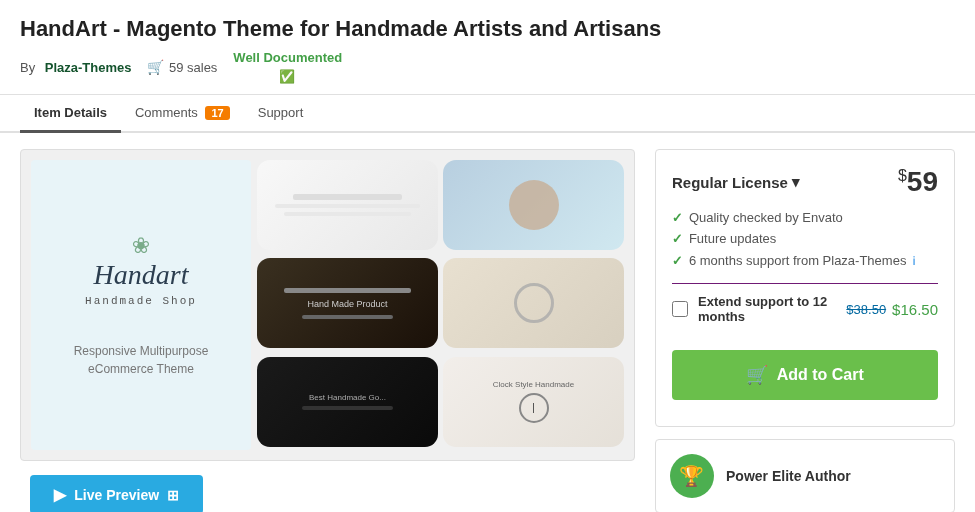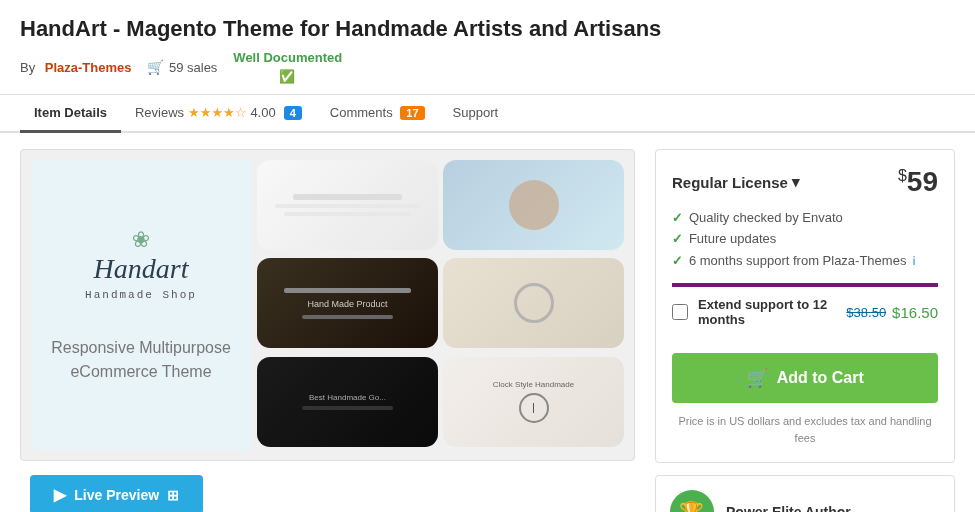--- a/index.html
+++ b/index.html
@@ -4,21 +4,21 @@
   <style>
     * { box-sizing: border-box; margin: 0; padding: 0; }
     body { font-family: Arial, sans-serif; background: #f5f5f5; color: #333; font-size: 14px; }
 
     .page-wrapper { max-width: 975px; background: #fff; }
 
     
     .page-header { padding: 16px 20px 10px; border-bottom: 1px solid #e0e0e0; }
     .page-title { font-size: 22px; font-weight: 700; color: #222; margin-bottom: 8px; }
     .meta-row { display: flex; align-items: center; gap: 16px; font-size: 13px; color: #555; }
-    .author-link { color: #c2410c; text-decoration: none; font-weight: 600; padding-left: 6px; }
+    .author-link { color: #14532d; text-decoration: none; font-weight: 600; padding-left: 6px; }
     .sales-info { display: flex; align-items: center; gap: 4px; color: #555; }
     .cart-icon { font-size: 14px; }
     .well-documented { color: #43a047; font-weight: 600; display: flex; align-items: center; gap: 4px; flex-direction: column; }
     .check-circle { color: #43a047; }
 
     
     .tabs-row { display: flex; align-items: center; border-bottom: 2px solid #e0e0e0; padding: 0 20px; background: #fff; }
     .tab { padding: 10px 14px; cursor: pointer; font-size: 13px; color: #555; border-bottom: 3px solid transparent; margin-bottom: -2px; }
     .tab.active { color: #333; font-weight: 600; border-bottom: 3px solid #555; }
     .stars { color: #f5a623; font-size: 13px; }
@@ -30,21 +30,21 @@
     
     .main-content { display: flex; gap: 0; padding: 16px 20px; }
 
     
     .preview-section { flex: 1; min-width: 0; }
     .preview-grid { display: flex; gap: 6px; background: #f0f0f0; border: 1px solid #ddd; border-radius: 4px; overflow: hidden; padding: 10px; }
     .preview-left { width: 220px; background: #e8f4f8; border-radius: 4px; display: flex; flex-direction: column; align-items: center; justify-content: center; padding: 20px 10px; min-height: 290px; }
     .preview-logo-area { text-align: center; }
     .handart-logo { font-family: 'Georgia', serif; font-size: 28px; font-style: italic; color: #2c3e50; position: relative; }
     .handart-subtitle { font-size: 11px; letter-spacing: 2px; color: #555; margin-top: 4px; font-family: 'Courier New', monospace; }
-    .preview-tagline { color: #777; font-size: 16px; text-align: center; margin-top: 35px; line-height: 1.5; }
+    .preview-tagline { color: #777; font-size: 12px; text-align: center; margin-top: 35px; line-height: 1.5; }
     .flower-deco { font-size: 22px; color: #7aab8a; }
 
     .preview-right { flex: 1; display: grid; grid-template-columns: 1fr 1fr; grid-template-rows: repeat(3, 1fr); gap: 5px; }
     .thumb { border-radius: 13px; overflow: hidden; background: #ddd; }
     .thumb-placeholder { width: 100%; height: 90px; background: linear-gradient(135deg, #e0e0e0, #c8c8c8); border-radius: 3px; display: flex; align-items: center; justify-content: center; font-size: 10px; color: #888; }
     .thumb-placeholder.light { background: linear-gradient(135deg, #f0f0f0, #ddd); }
 
     
     .thumb-1 { background: linear-gradient(135deg, #f5f5f5, #e8e8e8); }
     .thumb-2 { background: linear-gradient(135deg, #c8d4e0, #b0c0d0); }
@@ -63,21 +63,21 @@
     .license-header { display: flex; justify-content: space-between; align-items: center; margin-bottom: 12px; }
     .license-title { font-size: 15px; font-weight: 700; color: #333; display: flex; align-items: center; gap: 4px; }
     .price-display { font-size: 28px; font-weight: 700; color: #333; }
     .price-dollar { font-size: 16px; vertical-align: super; font-weight: 400; }
 
     .features-list { list-style: none; margin-bottom: 14px; }
     .features-list li { display: flex; align-items: center; gap: 6px; font-size: 13px; color: #555; margin-bottom: 6px; }
     .check-icon { color: #43a047; font-weight: 700; }
     .info-icon { color: #1e88e5; font-size: 12px; cursor: pointer; }
 
-    .extend-row { display: flex; align-items: center; gap: 10px; margin-bottom: 16px; padding: 10px 0; border-top: 4px solid #701a75; }
+    .extend-row { display: flex; align-items: center; gap: 10px; margin-bottom: 16px; padding: 10px 0; border-top: 1px solid #701a75; }
     .extend-checkbox { width: 16px; height: 16px; cursor: pointer; }
     .extend-label { flex: 1; font-size: 13px; color: #333; font-weight: 600; }
     .extend-prices { display: flex; align-items: center; gap: 6px; font-size: 13px; }
     .original-price { color: #0369a1; text-decoration: line-through; }
     .sale-price { color: #43a047; font-weight: 400; font-size: 15px; }
 
     .add-to-cart-btn { width: 100%; background: #6abf4b; color: #fff; border: none; border-radius: 4px; padding: 14px; font-size: 16px; font-weight: 700; cursor: pointer; display: flex; align-items: center; justify-content: center; gap: 8px; margin-bottom: 10px; }
     .cart-btn-icon { font-size: 18px; }
 
     .price-note { font-size: 11px; color: #888; text-align: center; line-height: 1.5; }
@@ -102,26 +102,20 @@
       <span class="well-documented">
         <span>Well Documented</span>
         <span class="check-circle">✅</span>
       </span>
     </div>
   </div>
 
   <div class="tabs-row">
     <div class="tab active">
       <span>Item Details</span>
-    </div>
-    <div class="tab reviews-tab">
-      <span>Reviews</span>
-      <span class="stars">★★★★☆</span>
-      <span class="rating-num">4.00</span>
-      <span class="tab-badge">4</span>
     </div>
     <div class="tab">
       <span>Comments</span>
       <span class="tab-badge orange">17</span>
     </div>
     <div class="tab">
       <span>Support</span>
     </div>
   </div>
 
@@ -233,21 +227,20 @@
             <span class="original-price">$38.50</span>
             <span class="sale-price">$16.50</span>
           </div>
         </div>
 
         <button class="add-to-cart-btn">
           <span class="cart-btn-icon">🛒</span>
           <span>Add to Cart</span>
         </button>
 
-        <p class="price-note">Price is in US dollars and excludes tax and handling fees</p>
 
       </div>
 
       <div class="author-box">
         <div class="author-avatar">
           <span>🏆</span>
         </div>
         <div class="author-label">Power Elite Author</div>
       </div>
 

